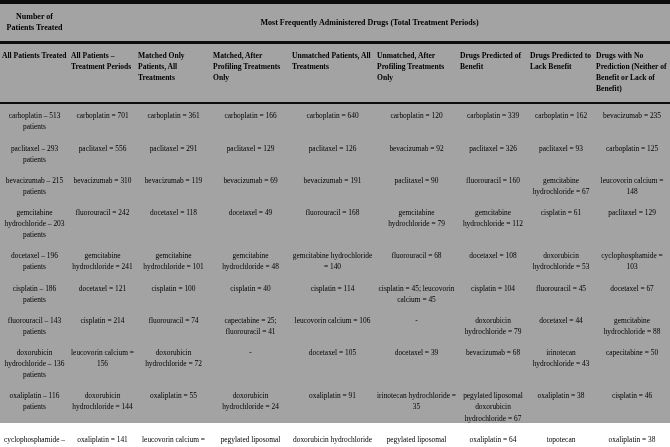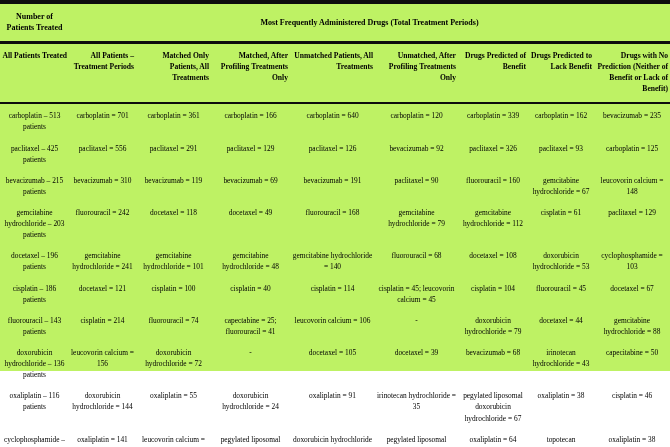--- a/index.html
+++ b/index.html
@@ -7,22 +7,22 @@
     padding: 0;
     background: #ffffff;
     width: 670px;
     height: 447px;
     overflow: hidden;
     font-family: "Liberation Serif", "DejaVu Serif", serif;
     color: #000000;
   }
   .sheet {
     width: 670px;
-    height: 371px;
-    background: #bef264;
+    height: 423px;
+    background: #a3a3a3;
     box-sizing: border-box;
   }
   table.paper-table {
     width: 670px;
     height: 441px;
     border-collapse: collapse;
     table-layout: fixed;
     border-top: 4px solid #0d0d0d;
     border-bottom: 4px solid #0d0d0d;
   }
@@ -31,21 +31,21 @@
     font-weight: bold;
     text-align: center;
     vertical-align: middle;
     padding: 7px 3px 8px;
     line-height: 1.4;
     border-bottom: 3px solid #0d0d0d;
   }
   thead tr.cols-row th {
     font-size: 7.6px;
     font-weight: bold;
-    text-align: right;
+    text-align: left;
     vertical-align: top;
     padding: 6px 2px 8px;
     line-height: 1.45;
     border-bottom: 2px solid #0d0d0d;
   }
   tbody td {
     font-size: 7.4px;
     text-align: center;
     vertical-align: top;
     padding: 6px 2px 4px;
@@ -92,21 +92,21 @@
           <td>carboplatin = 701</td>
           <td>carboplatin = 361</td>
           <td>carboplatin = 166</td>
           <td>carboplatin = 640</td>
           <td>carboplatin = 120</td>
           <td>carboplatin = 339</td>
           <td>carboplatin = 162</td>
           <td>bevacizumab = 235</td>
       </tr>
       <tr>
-        <td>paclitaxel – 425 patients</td>
+        <td>paclitaxel – 293 patients</td>
           <td>paclitaxel = 556</td>
           <td>paclitaxel = 291</td>
           <td>paclitaxel = 129</td>
           <td>paclitaxel = 126</td>
           <td>bevacizumab = 92</td>
           <td>paclitaxel = 326</td>
           <td>paclitaxel = 93</td>
           <td>carboplatin = 125</td>
       </tr>
       <tr>

